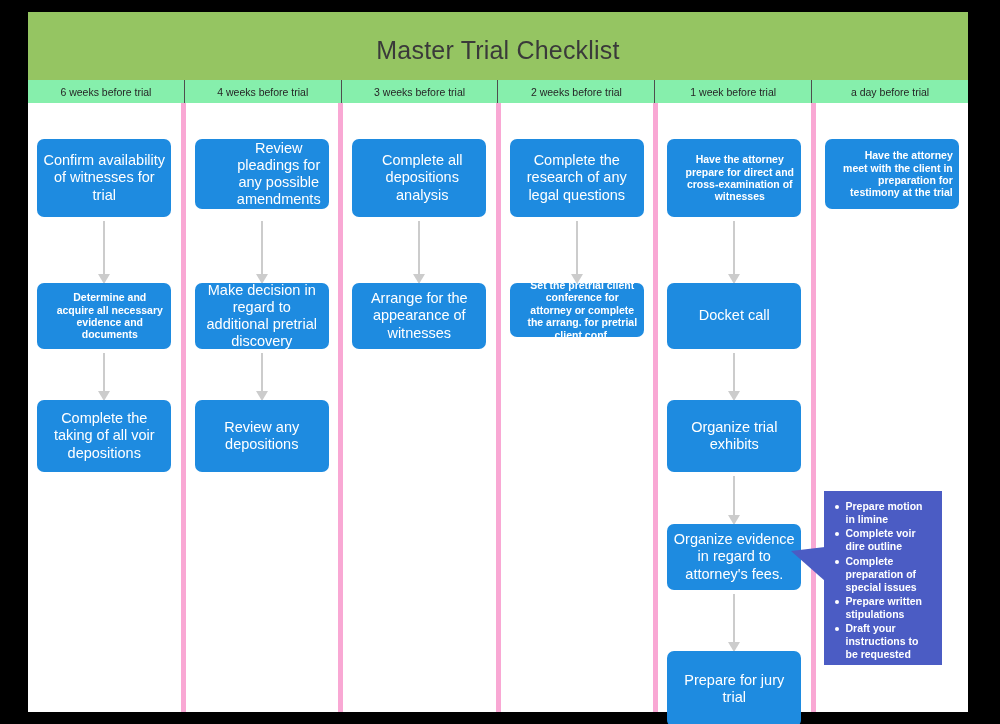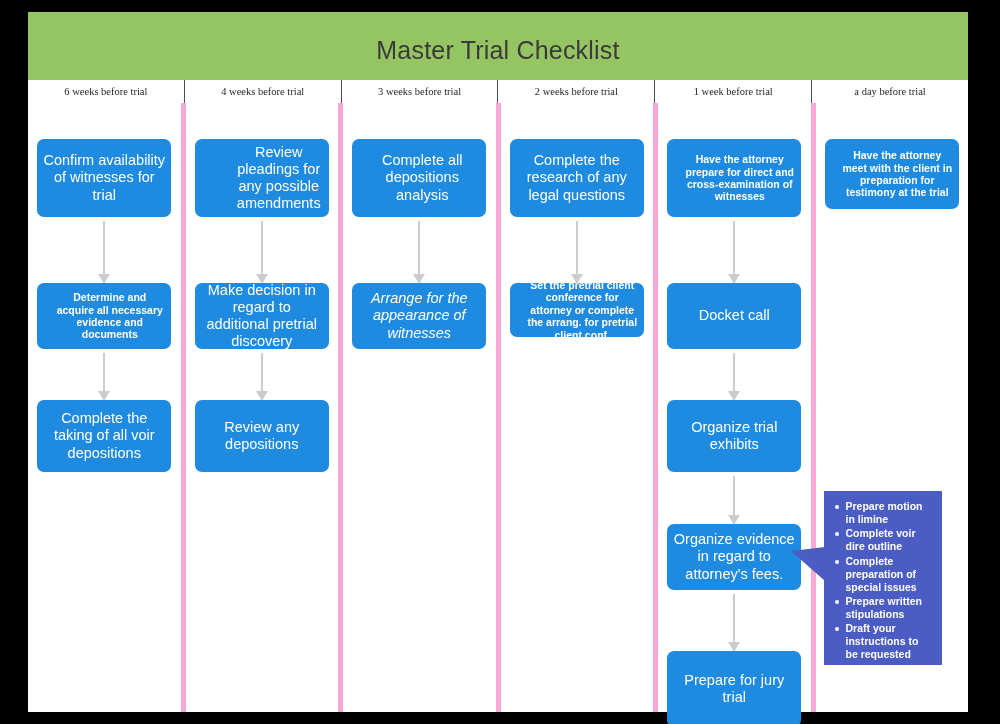--- a/index.html
+++ b/index.html
@@ -59,25 +59,24 @@
     display: flex;
     background: #3CB093;
   }
   .lane-head {
     flex: 1 1 0;
     display: flex;
     align-items: center;
     justify-content: center;
     font-size: 10.5px;
     color: #262626;
-    background: #ffffff;
+    background: #86efac;
     border-right: 1px solid #4E4E4E;
     box-sizing: border-box;
     white-space: nowrap;
-    font-family: Liberation Serif, serif;
   }
   .lane-head:last-child { border-right: none; }
 
   .lane-body-row {
     position: absolute;
     left: 0;
     top: 23px;
     width: 940px;
     height: 609px;
     display: flex;
@@ -194,47 +193,47 @@
         <div class="lane-col">
           <div class="conn" style="top: 118px; height: 54px;"></div>
           <div class="conn" style="top: 250px; height: 39px;"></div>
           <div class="task sz-lg" style="top: 36px; height: 78px;">Confirm availability of witnesses for trial</div>
           <div class="task sz-sm" style="top: 180px; height: 66px;">Determine and acquire all necessary evidence and documents</div>
           <div class="task sz-lg" style="top: 297px; height: 72px;">Complete the taking of all voir depositions</div>
         </div>
         <div class="lane-col">
           <div class="conn" style="top: 118px; height: 54px;"></div>
           <div class="conn" style="top: 250px; height: 39px;"></div>
-          <div class="task sz-lg" style="top: 36px; height: 78px; padding-left: 40px;">Review pleadings for any possible amendments</div>
+          <div class="task sz-lg" style="top: 36px; height: 70px; padding-left: 40px;">Review pleadings for any possible amendments</div>
           <div class="task sz-lg" style="top: 180px; height: 66px;">Make decision in regard to additional pretrial discovery</div>
           <div class="task sz-lg" style="top: 297px; height: 72px;">Review any depositions</div>
         </div>
         <div class="lane-col">
           <div class="conn" style="top: 118px; height: 54px;"></div>
           <div class="task sz-lg" style="top: 36px; height: 78px; padding-left: 12px;">Complete all depositions analysis</div>
-          <div class="task sz-lg" style="top: 180px; height: 66px; font-style: italic;">Arrange for the appearance of witnesses</div>
+          <div class="task sz-lg" style="top: 180px; height: 66px;">Arrange for the appearance of witnesses</div>
         </div>
         <div class="lane-col">
           <div class="conn" style="top: 118px; height: 54px;"></div>
           <div class="task sz-lg" style="top: 36px; height: 78px;">Complete the research of any legal questions</div>
           <div class="task sz-sm" style="top: 180px; height: 54px;">Set the pretrial client conference for attorney or complete the arrang. for pretrial client conf.</div>
         </div>
         <div class="lane-col">
           <div class="conn" style="top: 118px; height: 54px;"></div>
           <div class="conn" style="top: 250px; height: 39px;"></div>
           <div class="conn" style="top: 373px; height: 40px;"></div>
           <div class="conn" style="top: 491px; height: 49px;"></div>
           <div class="task sz-sm" style="top: 36px; height: 78px;">Have the attorney prepare for direct and cross-examination of witnesses</div>
           <div class="task sz-lg" style="top: 180px; height: 66px;">Docket call</div>
           <div class="task sz-lg" style="top: 297px; height: 72px;">Organize trial exhibits</div>
           <div class="task sz-lg" style="top: 421px; height: 66px;">Organize evidence in regard to attorney's fees.</div>
           <div class="task sz-lg" style="top: 548px; height: 76px;">Prepare for jury trial</div>
         </div>
         <div class="lane-col">
-          <div class="task sz-sm" style="top: 36px; height: 70px;">Have the attorney meet with the client in preparation for testimony at the trial</div>
+          <div class="task sz-sm" style="top: 36px; height: 70px; text-align: right;">Have the attorney meet with the client in preparation for testimony at the trial</div>
           <div class="callout" style="left: 8px; top: 388px; width: 118px; height: 174px;">
             <div class="callout-tail"></div>
             <ul>
               <li>Prepare motion in limine</li>
               <li>Complete voir dire outline</li>
               <li>Complete preparation of special issues</li>
               <li>Prepare written stipulations</li>
               <li>Draft your instructions to be requested</li>
             </ul>
           </div>

